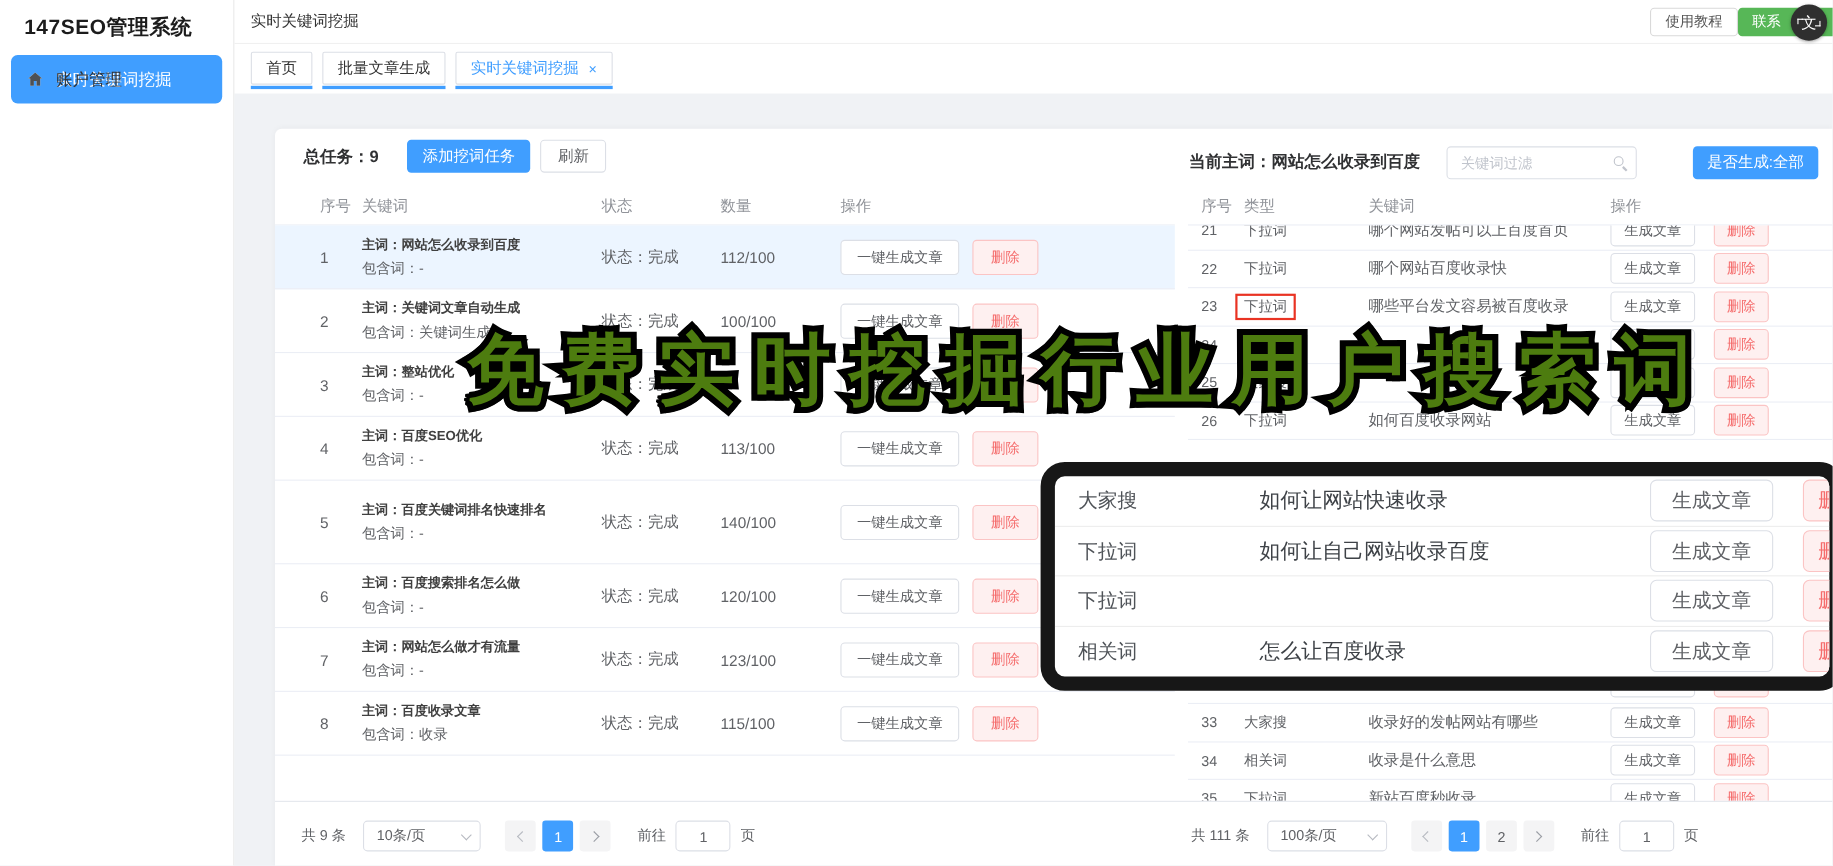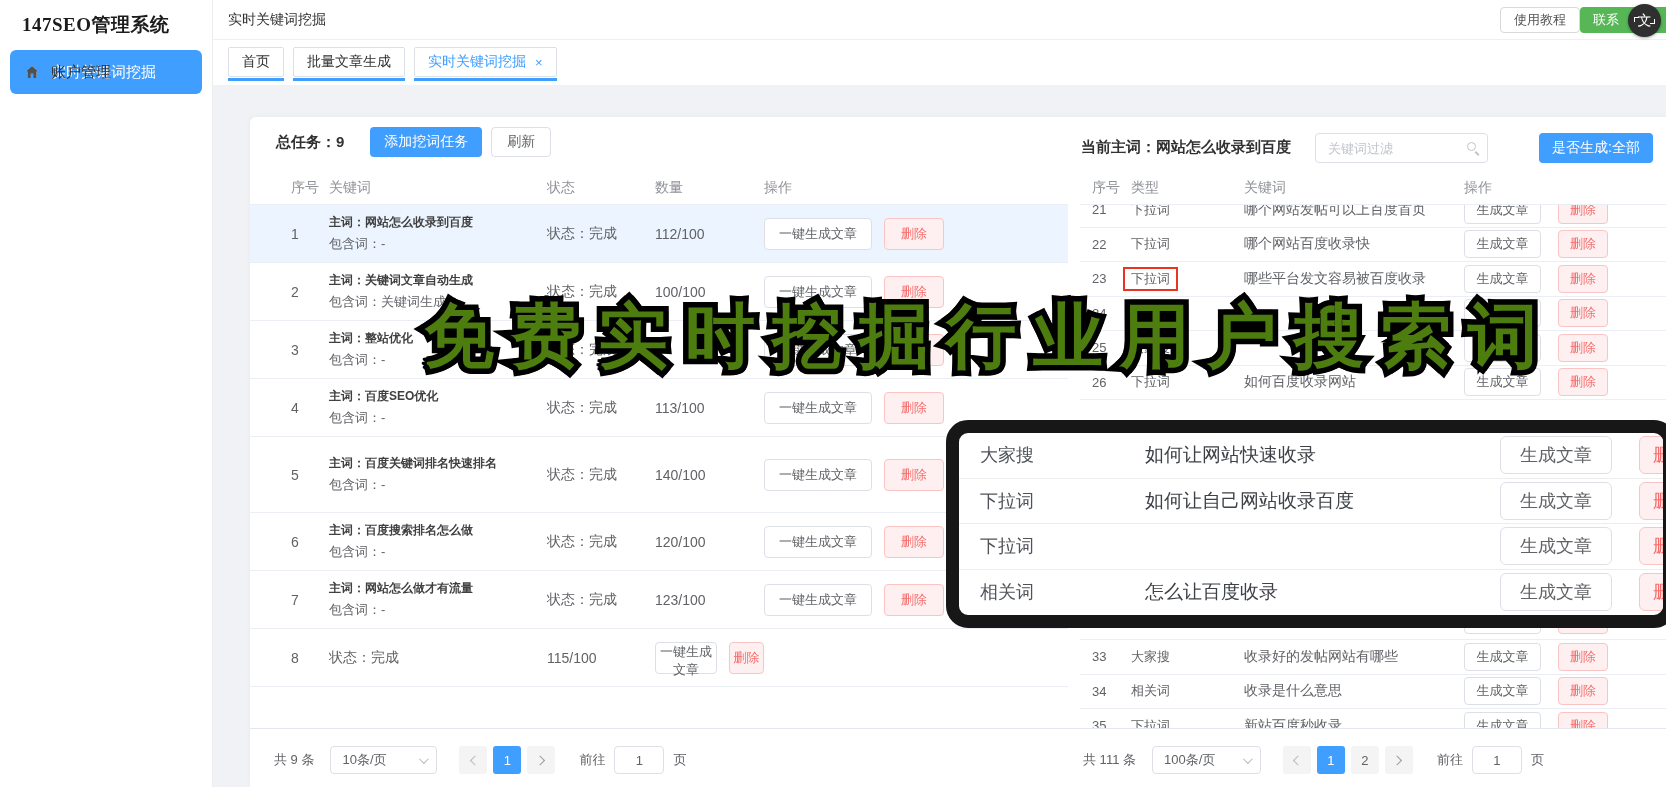--- a/index.html
+++ b/index.html
@@ -2,21 +2,21 @@
 <html><head>
 <meta charset="utf-8">
 <style>
   * { margin:0; padding:0; box-sizing:border-box; }
   html,body { width:1666px; height:787px; overflow:hidden; position:relative;
     font-family:"Liberation Sans","DejaVu Sans",sans-serif; background:#f0f2f5; color:#303133; }
 
   
   .sidebar { position:absolute; left:0; top:0; width:213px; height:787px; background:#fff;
     border-right:1px solid #ececec; z-index:10; }
-  .logo { padding:12px 22px; font-size:19px; font-weight:bold; color:#1c1c1c; letter-spacing:.5px;font-family:Liberation Serif, serif; }
+  .logo { padding:12px 22px; font-size:19px; font-weight:bold; color:#1c1c1c; letter-spacing:.5px; }
   .sitem { position:absolute; left:10px; right:10px; height:44px; display:flex; align-items:center;
     gap:11px; padding:0 14px; border-radius:6px; font-size:15px; color:#303133; cursor:pointer; }
   .sitem svg { width:16px; height:16px; fill:#4d5156; flex:none; }
   .sitem.active { background:#409eff; color:#fff; }
   .sitem.active svg { fill:#fff; }
   .chev { width:7px; height:7px; border-right:1.6px solid #b6b9c0; border-bottom:1.6px solid #b6b9c0;
     transform:rotate(45deg) translateY(-2px); display:inline-block; }
 
   
   .topbar { position:absolute; left:213px; top:0; right:0; height:40px; background:#fff;
@@ -328,20 +328,24 @@
           <span>状态：完成</span>
           <span>123/100</span>
           <span class="ops">
             <button class="btn-gen">一键生成文章</button>
             <button class="btn-del">删除</button>
           </span>
         </div>
 
         <div class="lrow lgrid">
           <span>8</span>
+          <span>
+            <div class="ttl">主词：百度收录文章</div>
+            <div class="sub">包含词：收录</div>
+          </span>
           <span>状态：完成</span>
           <span>115/100</span>
           <span class="ops">
             <button class="btn-gen">一键生成文章</button>
             <button class="btn-del">删除</button>
           </span>
         </div>
       </div>
 
     <div class="rtoolbar">

